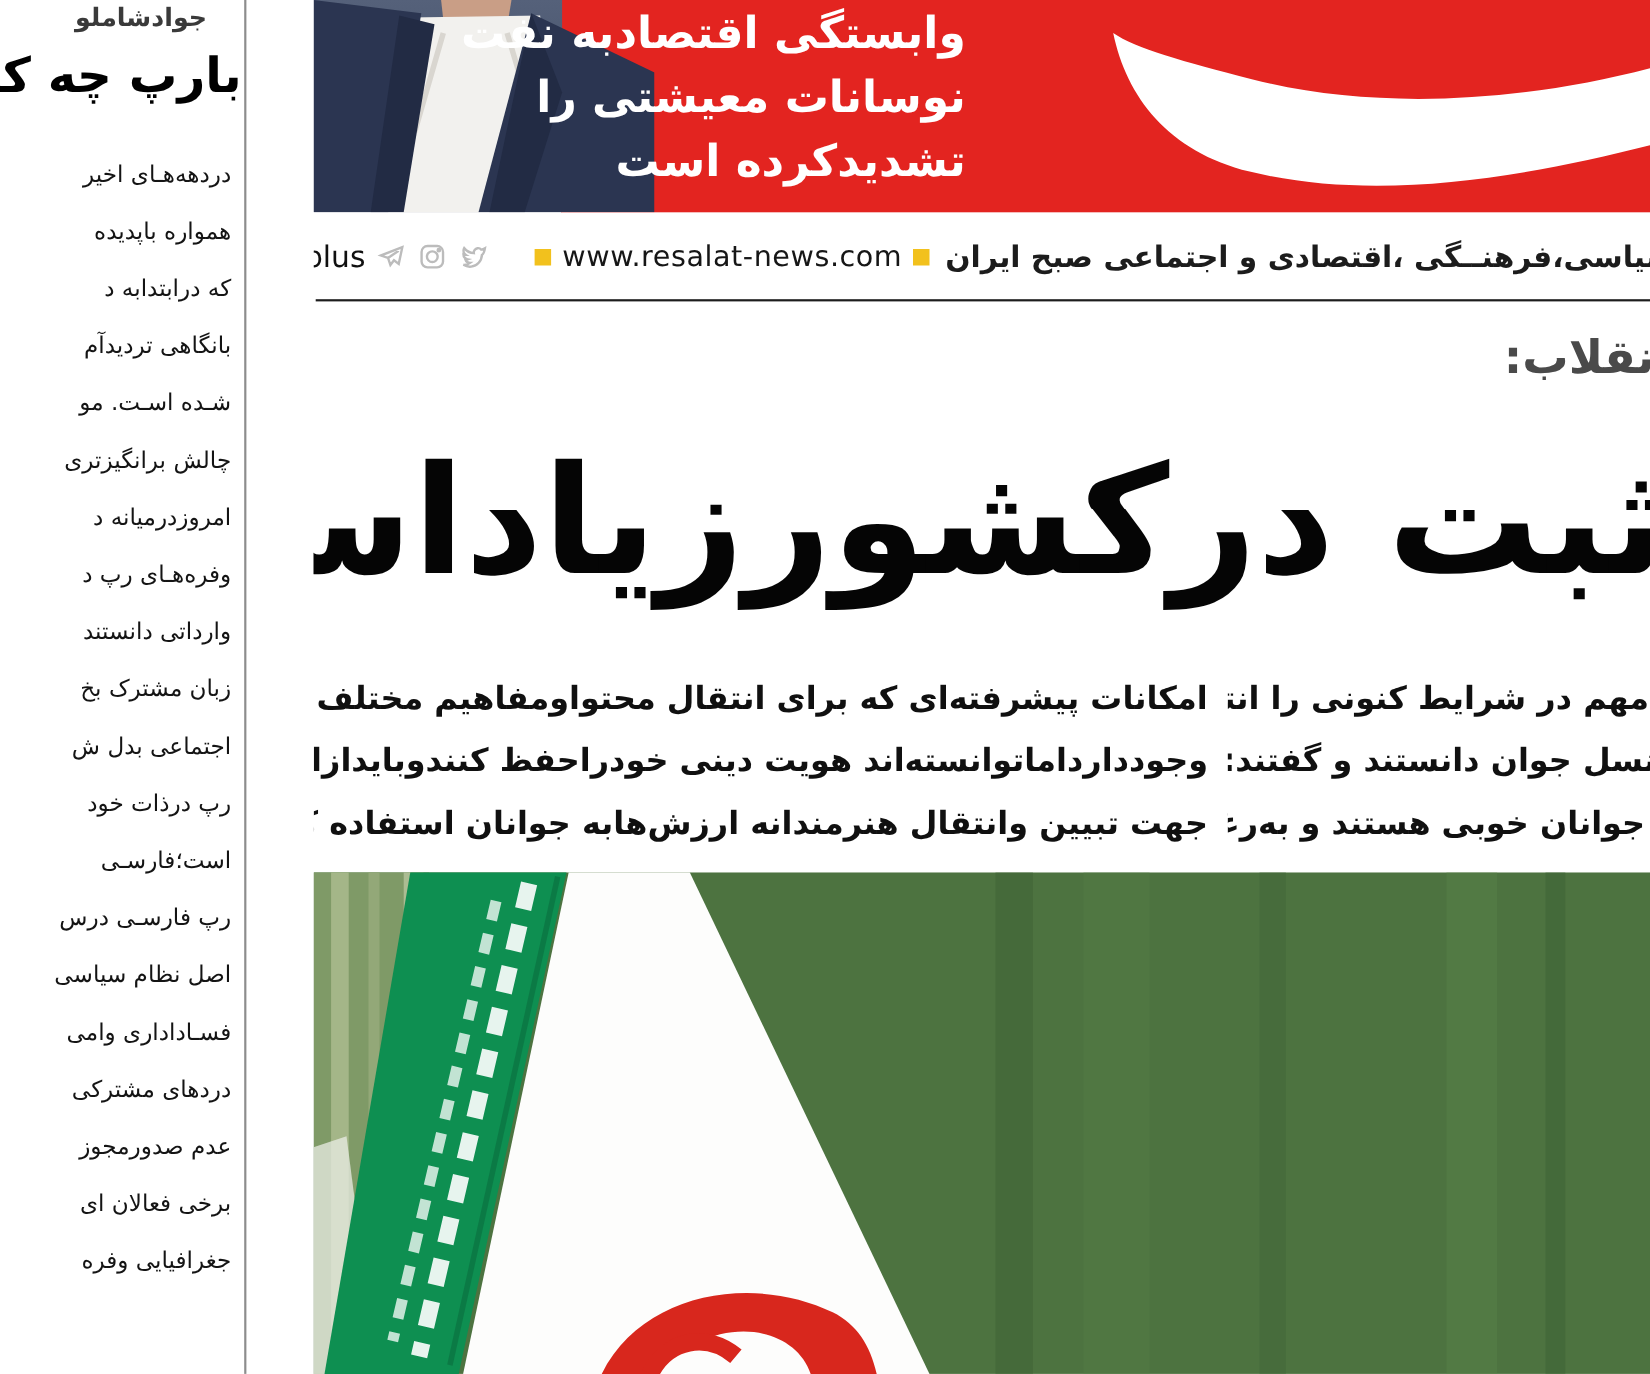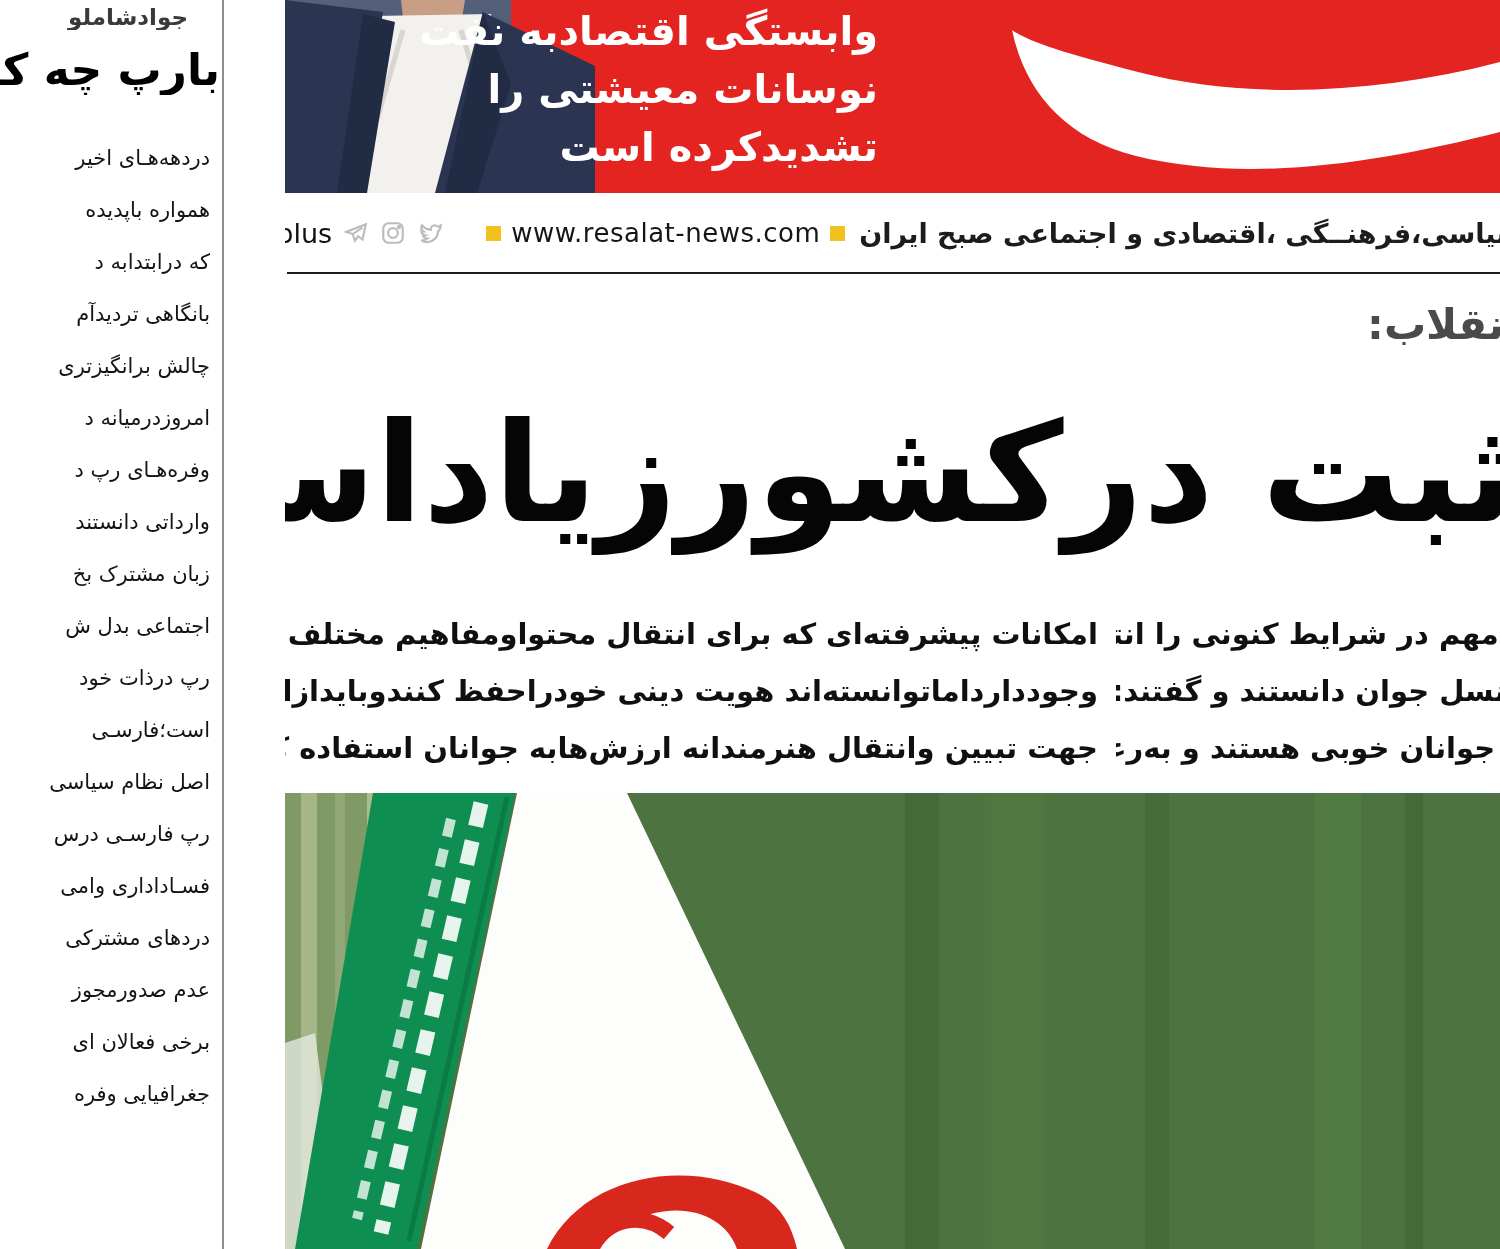--- a/index.html
+++ b/index.html
@@ -70,30 +70,31 @@
 <div id="page">
 
   <aside id="sidebar">
     <div class="author">جوادشاملو</div>
     <div class="side-title">بارپ چه کنیم</div>
     <div class="side-lines">
       <div class="side-line">دردهه‌هـای اخیر</div>
       <div class="side-line">همواره باپدیده</div>
       <div class="side-line">که درابتدابه د</div>
       <div class="side-line">بانگاهی تردیدآم</div>
+      <div class="side-line">شـده اسـت. مو</div>
       <div class="side-line">چالش برانگیزتری</div>
       <div class="side-line">امروزدرمیانه د</div>
       <div class="side-line">وفره‌هـای رپ د</div>
       <div class="side-line">وارداتی دانستند</div>
       <div class="side-line">زبان مشترک بخ</div>
       <div class="side-line">اجتماعی بدل ش</div>
       <div class="side-line">رپ درذات خود</div>
       <div class="side-line">است؛فارسـی</div>
+      <div class="side-line">رپ فارسـی درس</div>
       <div class="side-line">اصل نظام سیاسی</div>
-      <div class="side-line">رپ فارسـی درس</div>
       <div class="side-line">فسـاداداری وامی</div>
       <div class="side-line">دردهای مشترکی</div>
       <div class="side-line">عدم صدورمجوز</div>
       <div class="side-line">برخی فعالان ای</div>
       <div class="side-line">جغرافیایی وفره</div>
     </div>
   </aside>
 
   <div id="col-divider"></div>
 

